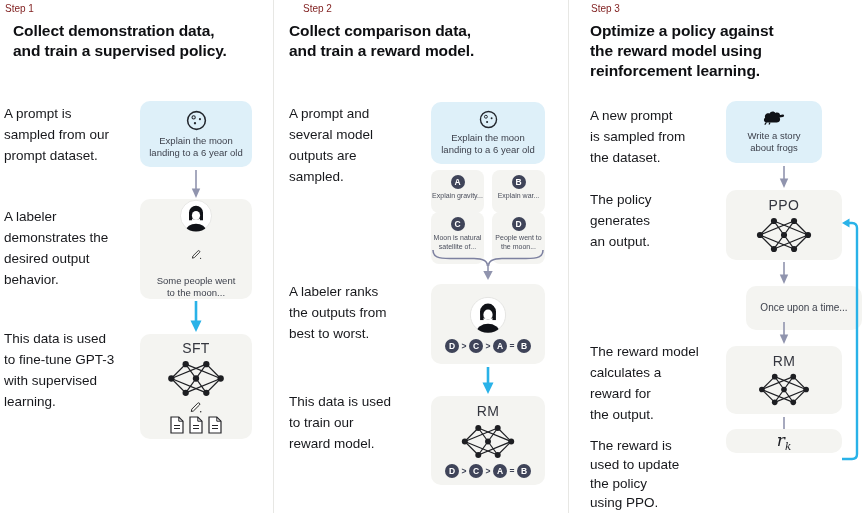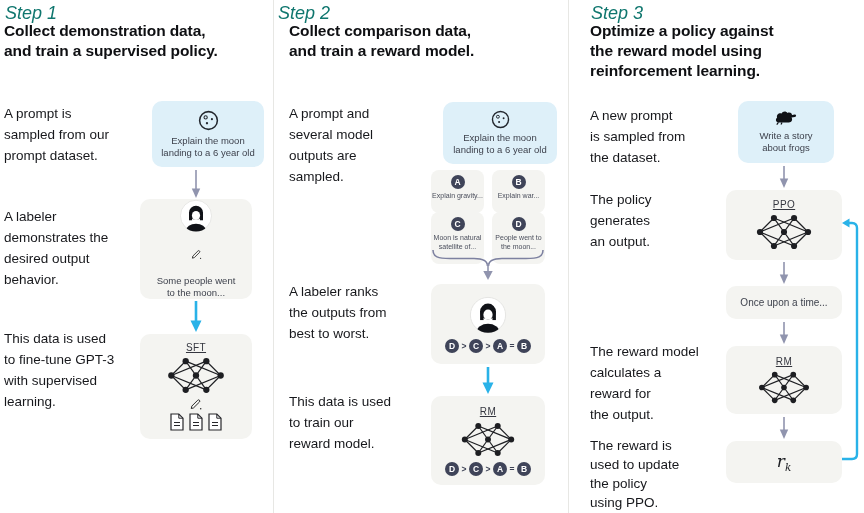--- a/index.html
+++ b/index.html
@@ -1,29 +1,29 @@
 <!DOCTYPE html>
 <html style="--box_blue: #def0f9; --box_gray: #f4f4f1; --badge_navy: #3f4459; --accent_cyan: #29b2e8; --arrow_gray: #9094ae; --brace_gray: #7d81a0; --divider_gray: #e7e7e4;"><head>
 <meta charset="utf-8">
 <style>
   html,body{margin:0;padding:0;background:#fff;}
   .canvas{
     position:relative;width:864px;height:513px;background:#ffffff;overflow:hidden;
     font-family:"Liberation Sans", sans-serif;
   }
   .divider{position:absolute;top:0;bottom:0;width:1px;background:var(--divider_gray);}
-  .step-label{position:absolute;font-size:18px;color:#0f766e;font-style:italic;}
+  .step-label{position:absolute;font-size:10px;color:#7f1d1d;}
   .heading{position:absolute;font-size:15.5px;line-height:20px;font-weight:bold;color:#0e0f12;white-space:pre-line;letter-spacing:-0.1px;}
   .side-text{position:absolute;font-size:13.5px;line-height:21px;color:#17181c;white-space:pre-line;}
   .side-text.tight{line-height:19px;}
   .box{position:absolute;border-radius:10px;display:flex;flex-direction:column;align-items:center;justify-content:center;}
-  .box.blue{background:var(--box_blue);margin-left:12px;}
+  .box.blue{background:var(--box_blue);}
   .box.gray{background:var(--box_gray);}
   .box-text{font-size:9.5px;line-height:12px;color:#3e424d;text-align:center;white-space:pre-line;}
-  .model-title{font-size:10px;color:#34363f;letter-spacing:0.4px;text-decoration:underline;}
+  .model-title{font-size:14px;color:#34363f;letter-spacing:0.4px;}
   .mini-box{position:absolute;background:var(--box_gray);border-radius:8px;display:flex;flex-direction:column;align-items:center;padding-top:5px;gap:3px;}
   .badge{width:14px;height:14px;min-width:14px;border-radius:50%;background:var(--badge_navy);color:#fff;
          font-size:8.5px;font-weight:bold;display:flex;align-items:center;justify-content:center;}
   .mini-text{font-size:7px;line-height:8.5px;color:#4a4e5c;text-align:center;white-space:pre-line;}
   .rank-row{display:flex;align-items:center;gap:2.5px;}
   .rank-op{font-size:8.5px;font-weight:bold;color:#3c4154;}
   .arrow{position:absolute;}
   .a-gray-line{stroke:var(--arrow_gray);stroke-width:1.6;}
   .a-gray-head{fill:var(--arrow_gray);}
   .a-cyan-line{stroke:var(--accent_cyan);stroke-width:2.6;}
@@ -39,21 +39,21 @@
 </style>
 </head>
 <body>
 
 <div class="canvas">
 
   <div class="divider" style="left:273px"></div>
   <div class="divider" style="left:568px"></div>
 
   <div class="step-label" style="left:5px;top:3px">Step 1</div>
-  <div class="heading" style="left:4px;top:21px;width:260px">Collect demonstration data,
+  <div class="heading" style="left:13px;top:21px;width:260px">Collect demonstration data,
 and train a supervised policy.</div>
   <div class="side-text" style="left:4px;top:103px">A prompt is
 sampled from our
 prompt dataset.</div>
   <div class="side-text" style="left:4px;top:206px">A labeler
 demonstrates the
 desired output
 behavior.</div>
   <div class="side-text" style="left:4px;top:328px">This data is used
 to fine-tune GPT-3
@@ -143,21 +143,21 @@
           <path d="M39,1 h7.8 l4.2,4.2 v11.8 h-12 z"></path>
       </g>
       <g fill="none" stroke="#26262a" stroke-width="1">
         <path d="M8.8,1 v4.2 h4.2 M4,9.5 h6 M4,12.5 h6"></path>
         <path d="M27.8,1 v4.2 h4.2 M23,9.5 h6 M23,12.5 h6"></path>
         <path d="M46.8,1 v4.2 h4.2 M42,9.5 h6 M42,12.5 h6"></path>
       </g>
     </svg>
   </div>
 
-  <div class="step-label" style="left:278px;top:3px">Step 2</div>
+  <div class="step-label" style="left:303px;top:3px">Step 2</div>
   <div class="heading" style="left:289px;top:21px;width:260px">Collect comparison data,
 and train a reward model.</div>
   <div class="side-text" style="left:289px;top:103px">A prompt and
 several model
 outputs are
 sampled.</div>
   <div class="side-text" style="left:289px;top:281px">A labeler ranks
 the outputs from
 best to worst.</div>
   <div class="side-text" style="left:289px;top:391px">This data is used
@@ -331,21 +331,21 @@
           <circle cx="68" cy="59" r="5.5"></circle>
       </g>
     </svg>
   </div>
 
   <svg class="arrow" style="left:778px;top:262px" width="12" height="22" viewBox="0 0 12 22">
     <line class="a-gray-line" x1="6" y1="0" x2="6" y2="13"></line>
     <polygon class="a-gray-head" points="1.8,12.5 10.2,12.5 6,22"></polygon>
   </svg>
 
-  <div class="box gray" style="left:726px;top:286px;width:116px;height:33px">
+  <div class="box gray" style="left:746px;top:286px;width:116px;height:44px">
     <div class="box-text" style="font-size:10px">Once upon a time...</div>
   </div>
 
   <svg class="arrow" style="left:778px;top:322px" width="12" height="22" viewBox="0 0 12 22">
     <line class="a-gray-line" x1="6" y1="0" x2="6" y2="13"></line>
     <polygon class="a-gray-head" points="1.8,12.5 10.2,12.5 6,22"></polygon>
   </svg>
 
   <div class="box gray" style="left:726px;top:346px;width:116px;height:68px;gap:3px">
     <div class="model-title">RM</div>
@@ -374,21 +374,21 @@
           <circle cx="68" cy="59" r="5.5"></circle>
       </g>
     </svg>
   </div>
 
   <svg class="arrow" style="left:778px;top:417px" width="12" height="22" viewBox="0 0 12 22">
     <line class="a-gray-line" x1="6" y1="0" x2="6" y2="13"></line>
     <polygon class="a-gray-head" points="1.8,12.5 10.2,12.5 6,22"></polygon>
   </svg>
 
-  <div class="box gray" style="left:726px;top:441px;width:116px;height:42px">
+  <div class="box gray" style="left:726px;top:429px;width:116px;height:24px">
     <div class="reward-math"><span class="reward-base">r</span><span class="reward-sub">k</span></div>
   </div>
 
   <svg class="arrow" style="left:842px;top:215px" width="20" height="248" viewBox="0 0 20 248">
     <path class="loop-path" d="M0,244 H10 Q15,244 15,239 V13 Q15,8 10,8 H7"></path>
     <polygon class="a-cyan-head" points="7.5,3.5 7.5,12.5 0,8"></polygon>
   </svg>
 
 </div>
 

